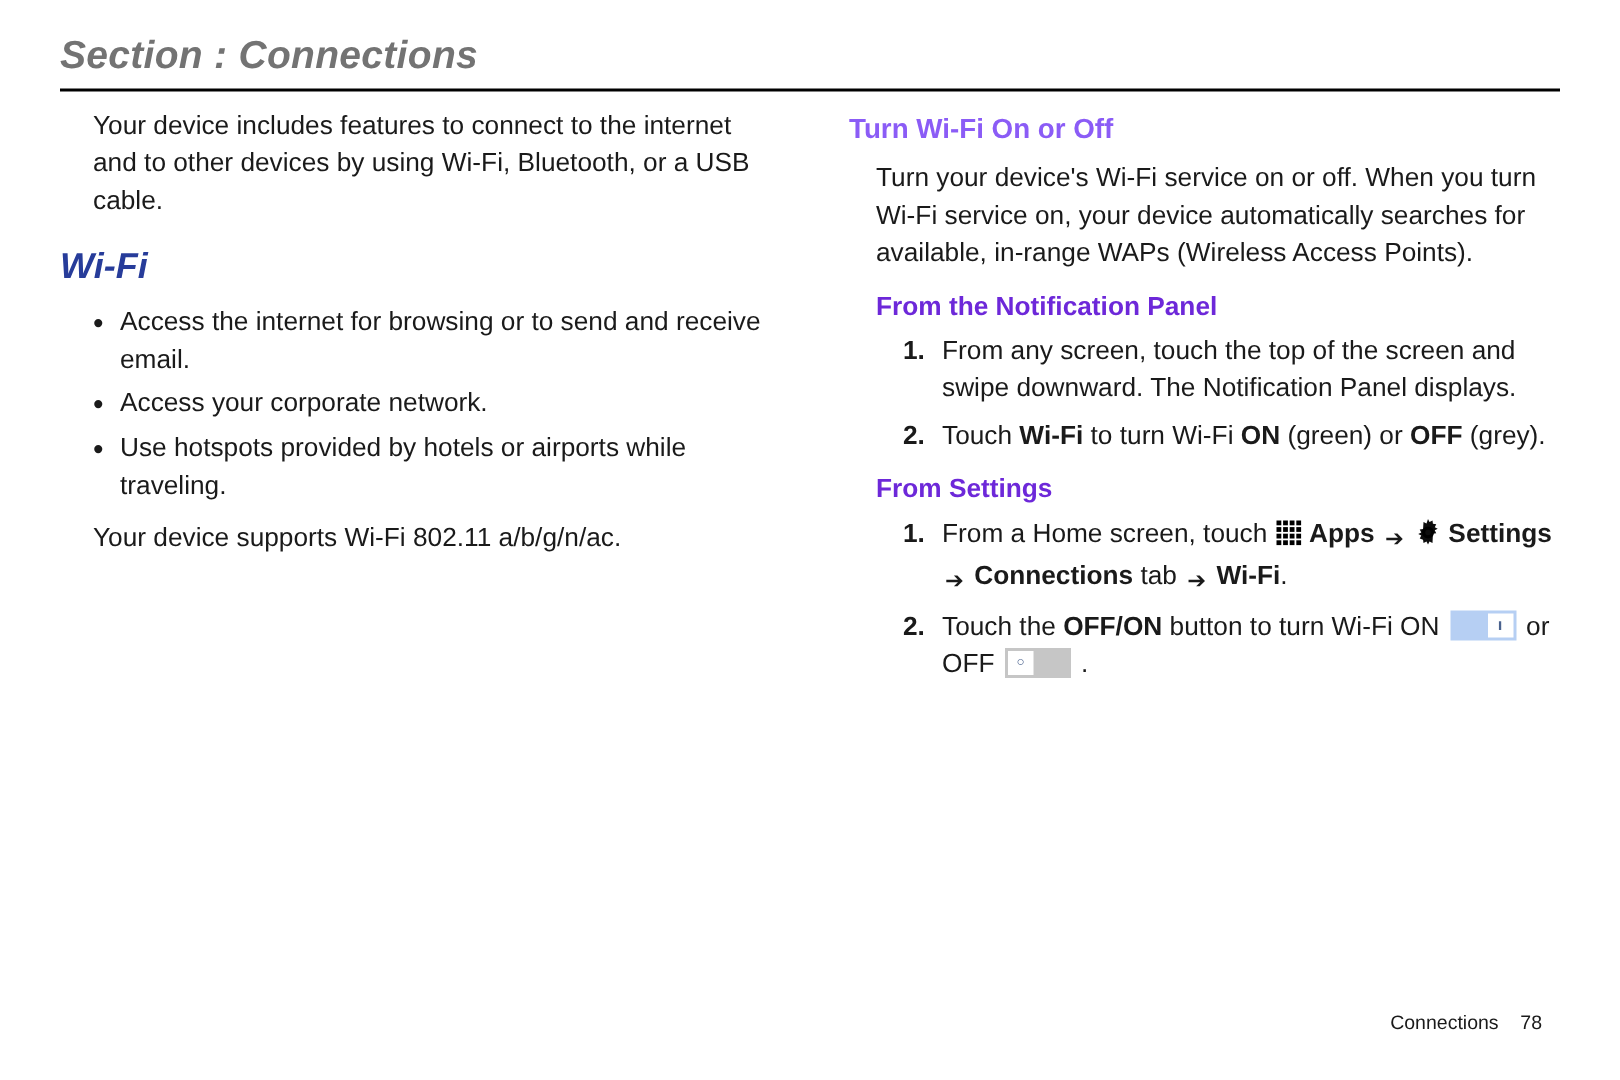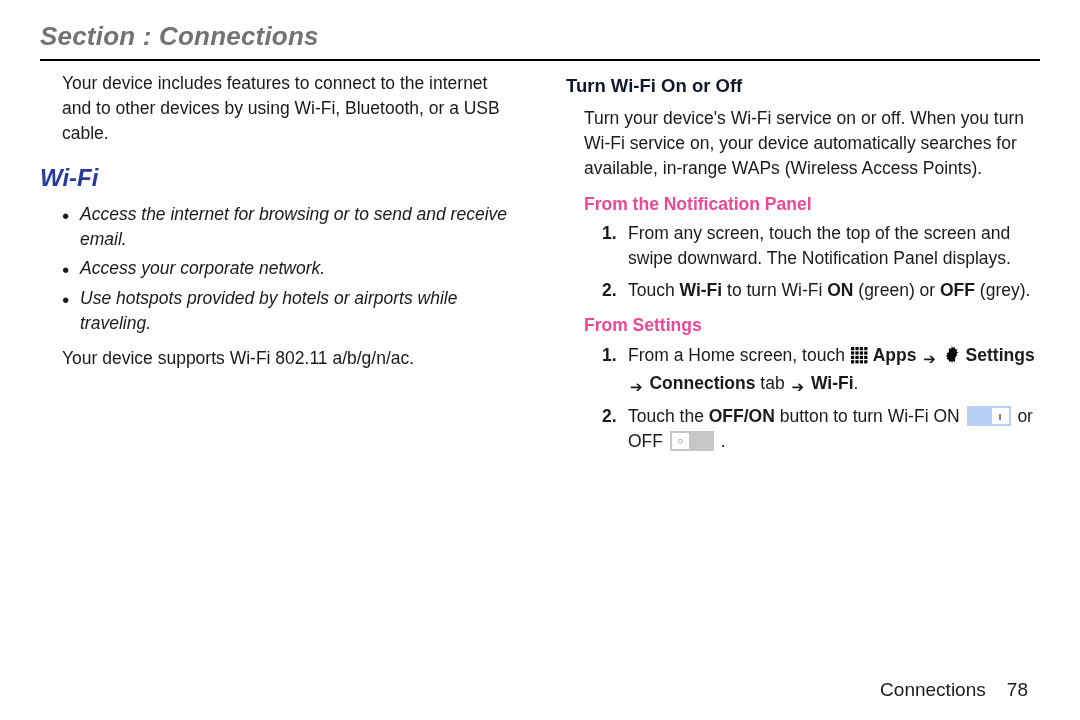--- a/index.html
+++ b/index.html
@@ -44,39 +44,38 @@
     h2.h2 {
       font-style: italic;
       font-weight: bold;
       color: #273c9a;
       font-size: 24px;
       margin-top: 14px;
       margin-bottom: 6px;
     }
     h3.h3 {
       font-weight: bold;
-      color: #0f172a;
+      color: #8b5cf6;
       font-size: 18.5px;
       margin-top: 2px;
       margin-bottom: 6px;
       margin-left: 4px;
     }
     h4.h4 {
       font-weight: bold;
-      color: #ec4899;
+      color: #6d28d9;
       font-size: 17.5px;
       margin-top: 10px;
       margin-bottom: 4px;
       margin-left: 22px;
     }
     ul.bul {
       list-style: none;
       margin-left: 22px;
       margin-bottom: 10px;
-      font-style: italic;
     }
     ul.bul li {
       font-size: 17.5px;
       position: relative;
       padding-left: 18px;
       margin-bottom: 4px;
     }
     ul.bul li::before {
       content: "•";
       position: absolute;
@@ -97,23 +96,23 @@
     }
     ol.num li .nmk {
       position: absolute;
       left: 0;
       top: 0;
       font-weight: bold;
     }
     b { font-weight: bold; }
     .footer {
       position: absolute;
-      bottom: 16px;
+      bottom: 28px;
       right: 52px;
-      font-size: 19px;
+      font-size: 13px;
     }
     .appsicon, .gearicon, .arrowicon {
       display: inline-block;
       vertical-align: -3px;
     }
     .appsicon svg { width: 18px; height: 18px; }
     .gearicon svg { width: 18px; height: 18px; }
     .arrowicon { font-size: 15px; margin: 0 2px; }
     .toggle {
       display: inline-block;

